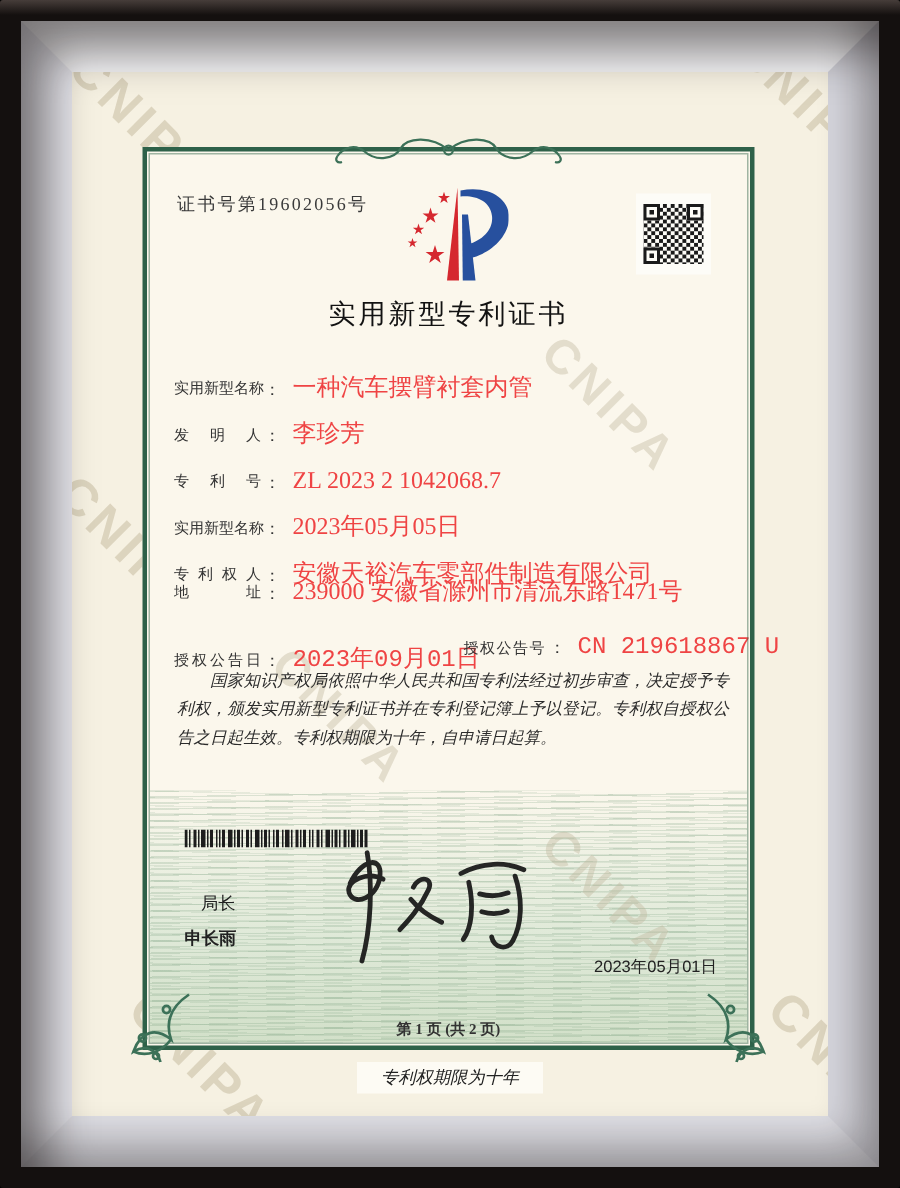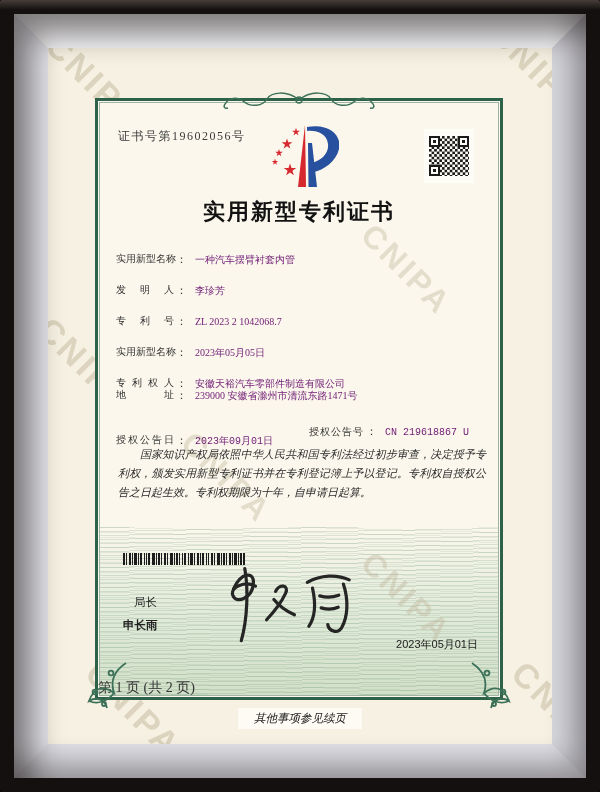--- a/index.html
+++ b/index.html
@@ -40,47 +40,47 @@
 
   .logo{position:absolute;left:171px;top:20px;width:70px;height:80px;z-index:2;}
   .qrwrap{position:absolute;left:326px;top:28px;width:50px;height:54px;background:#fdfcf7;z-index:2;
     display:flex;align-items:center;justify-content:center;}
   .qr{position:relative;width:40px;height:40px;
     background:repeating-conic-gradient(#1a1a1a 0 25%, rgba(0,0,0,0) 0 50%) 0 0/5.2px 5.2px;}
   .fd{position:absolute;width:11px;height:11px;border:2px solid #1a1a1a;background:#fdfcf7;}
   .fd::after{content:"";position:absolute;inset:2px;background:#1a1a1a;}
   .fd-tl{left:0;top:0;} .fd-tr{right:0;top:0;} .fd-bl{left:0;bottom:0;}
 
-  .title{position:absolute;left:0;right:0;top:96px;text-align:center;font-size:22px;
-    font-weight:700;letter-spacing:2px;color:#121212;z-index:2;}
+  .title{position:absolute;left:0;right:0;top:96px;text-align:center;font-size:18px;
+    font-weight:400;letter-spacing:2px;color:#121212;z-index:2;}
 
   .fields{position:absolute;left:18px;top:140px;width:372px;z-index:2;}
   .frow{position:absolute;left:0;white-space:nowrap;}
   .r0{top:0;} .r1{top:31px;} .r2{top:62px;} .r3{top:93px;} .r4{top:124px;} .r5{top:136px;} .r6{top:181px;font-family:Liberation Mono, monospace;}
   .flabel{display:inline-block;width:58px;font-size:10px;color:#333;
     text-align:justify;text-align-last:justify;text-justify:inter-character;vertical-align:1px;margin-top:11px;}
   .fcolon{font-size:11px;color:#333;margin:0 2px 0 2px;}
-  .fvalue{font-size:10px;color:#701a75;margin-left:6px;}
+  .fvalue{font-size:16px;color:#ef4444;margin-left:6px;}
   .fright{position:absolute;left:193px;top:0;white-space:nowrap;}
   .flabel2{display:inline-block;font-size:10px;color:#333;letter-spacing:1px;}
 
   .paras{position:absolute;left:20px;top:344px;width:368px;z-index:2;
     font-style:italic;font-size:11px;line-height:1.72;color:#2b2b2b;}
   .paras p{margin:0;text-indent:2em;text-align:justify;}
 
   .barcode{position:absolute;left:25px;top:452px;z-index:2;}
 
   .issuer-title{position:absolute;left:36px;top:494px;font-size:11.5px;font-weight:normal;color:#222;
     font-family:"Liberation Sans","DejaVu Sans",sans-serif;z-index:2;}
   .issuer-name{position:absolute;left:25px;top:517px;font-size:11.5px;font-weight:bold;color:#222;
     font-family:"Liberation Sans","DejaVu Sans",sans-serif;z-index:2;}
   .sig{position:absolute;left:118px;top:460px;z-index:3;transform:rotate(-2deg);}
   .issue-date{position:absolute;right:22px;top:536px;font-size:11px;color:#222;z-index:2;
     font-family:"Liberation Sans","DejaVu Sans",sans-serif;}
-  .page-info{position:absolute;left:0;right:0;top:578px;text-align:left;font-size:14px;color:#333;z-index:2;}
+  .page-info{position:absolute;left:0;right:0;top:578px;text-align:center;font-size:10px;color:#333;z-index:2;font-weight:bold;}
 
   .orn{position:absolute;z-index:7;}
   .orn-top{left:50%;top:-13px;transform:translateX(-50%);}
   .orn-bl{left:-14px;bottom:-12px;}
   .orn-br{right:-14px;bottom:-12px;transform:scaleX(-1);}
 
   .cont-note{position:absolute;left:50%;top:660px;transform:translateX(-50%);z-index:3;
     background:#fdfbf4;padding:3px 16px;font-style:italic;font-size:11.5px;color:#222;white-space:nowrap;}
 </style>
 </head>
@@ -251,17 +251,17 @@
           <path d="M128,25 C133,42 131,58 125,68 C121,75 112,72 111,65"></path>
           <path d="M104,36 C110,38 117,38 123,36"></path>
           <path d="M105,48 C111,50 117,50 122,48"></path>
         </g>
       </svg>
 
       <div class="issue-date">2023年05月01日</div>
       <div class="page-info">第 1 页 (共 2 页)</div>
     </div>
 
-    <div class="cont-note">其他事项参见续页</div>
+    <div class="cont-note">专利权期限为十年</div>
   </div>
 
   <div class="frame-shadow"></div>
 </div>
 
 </body></html>

